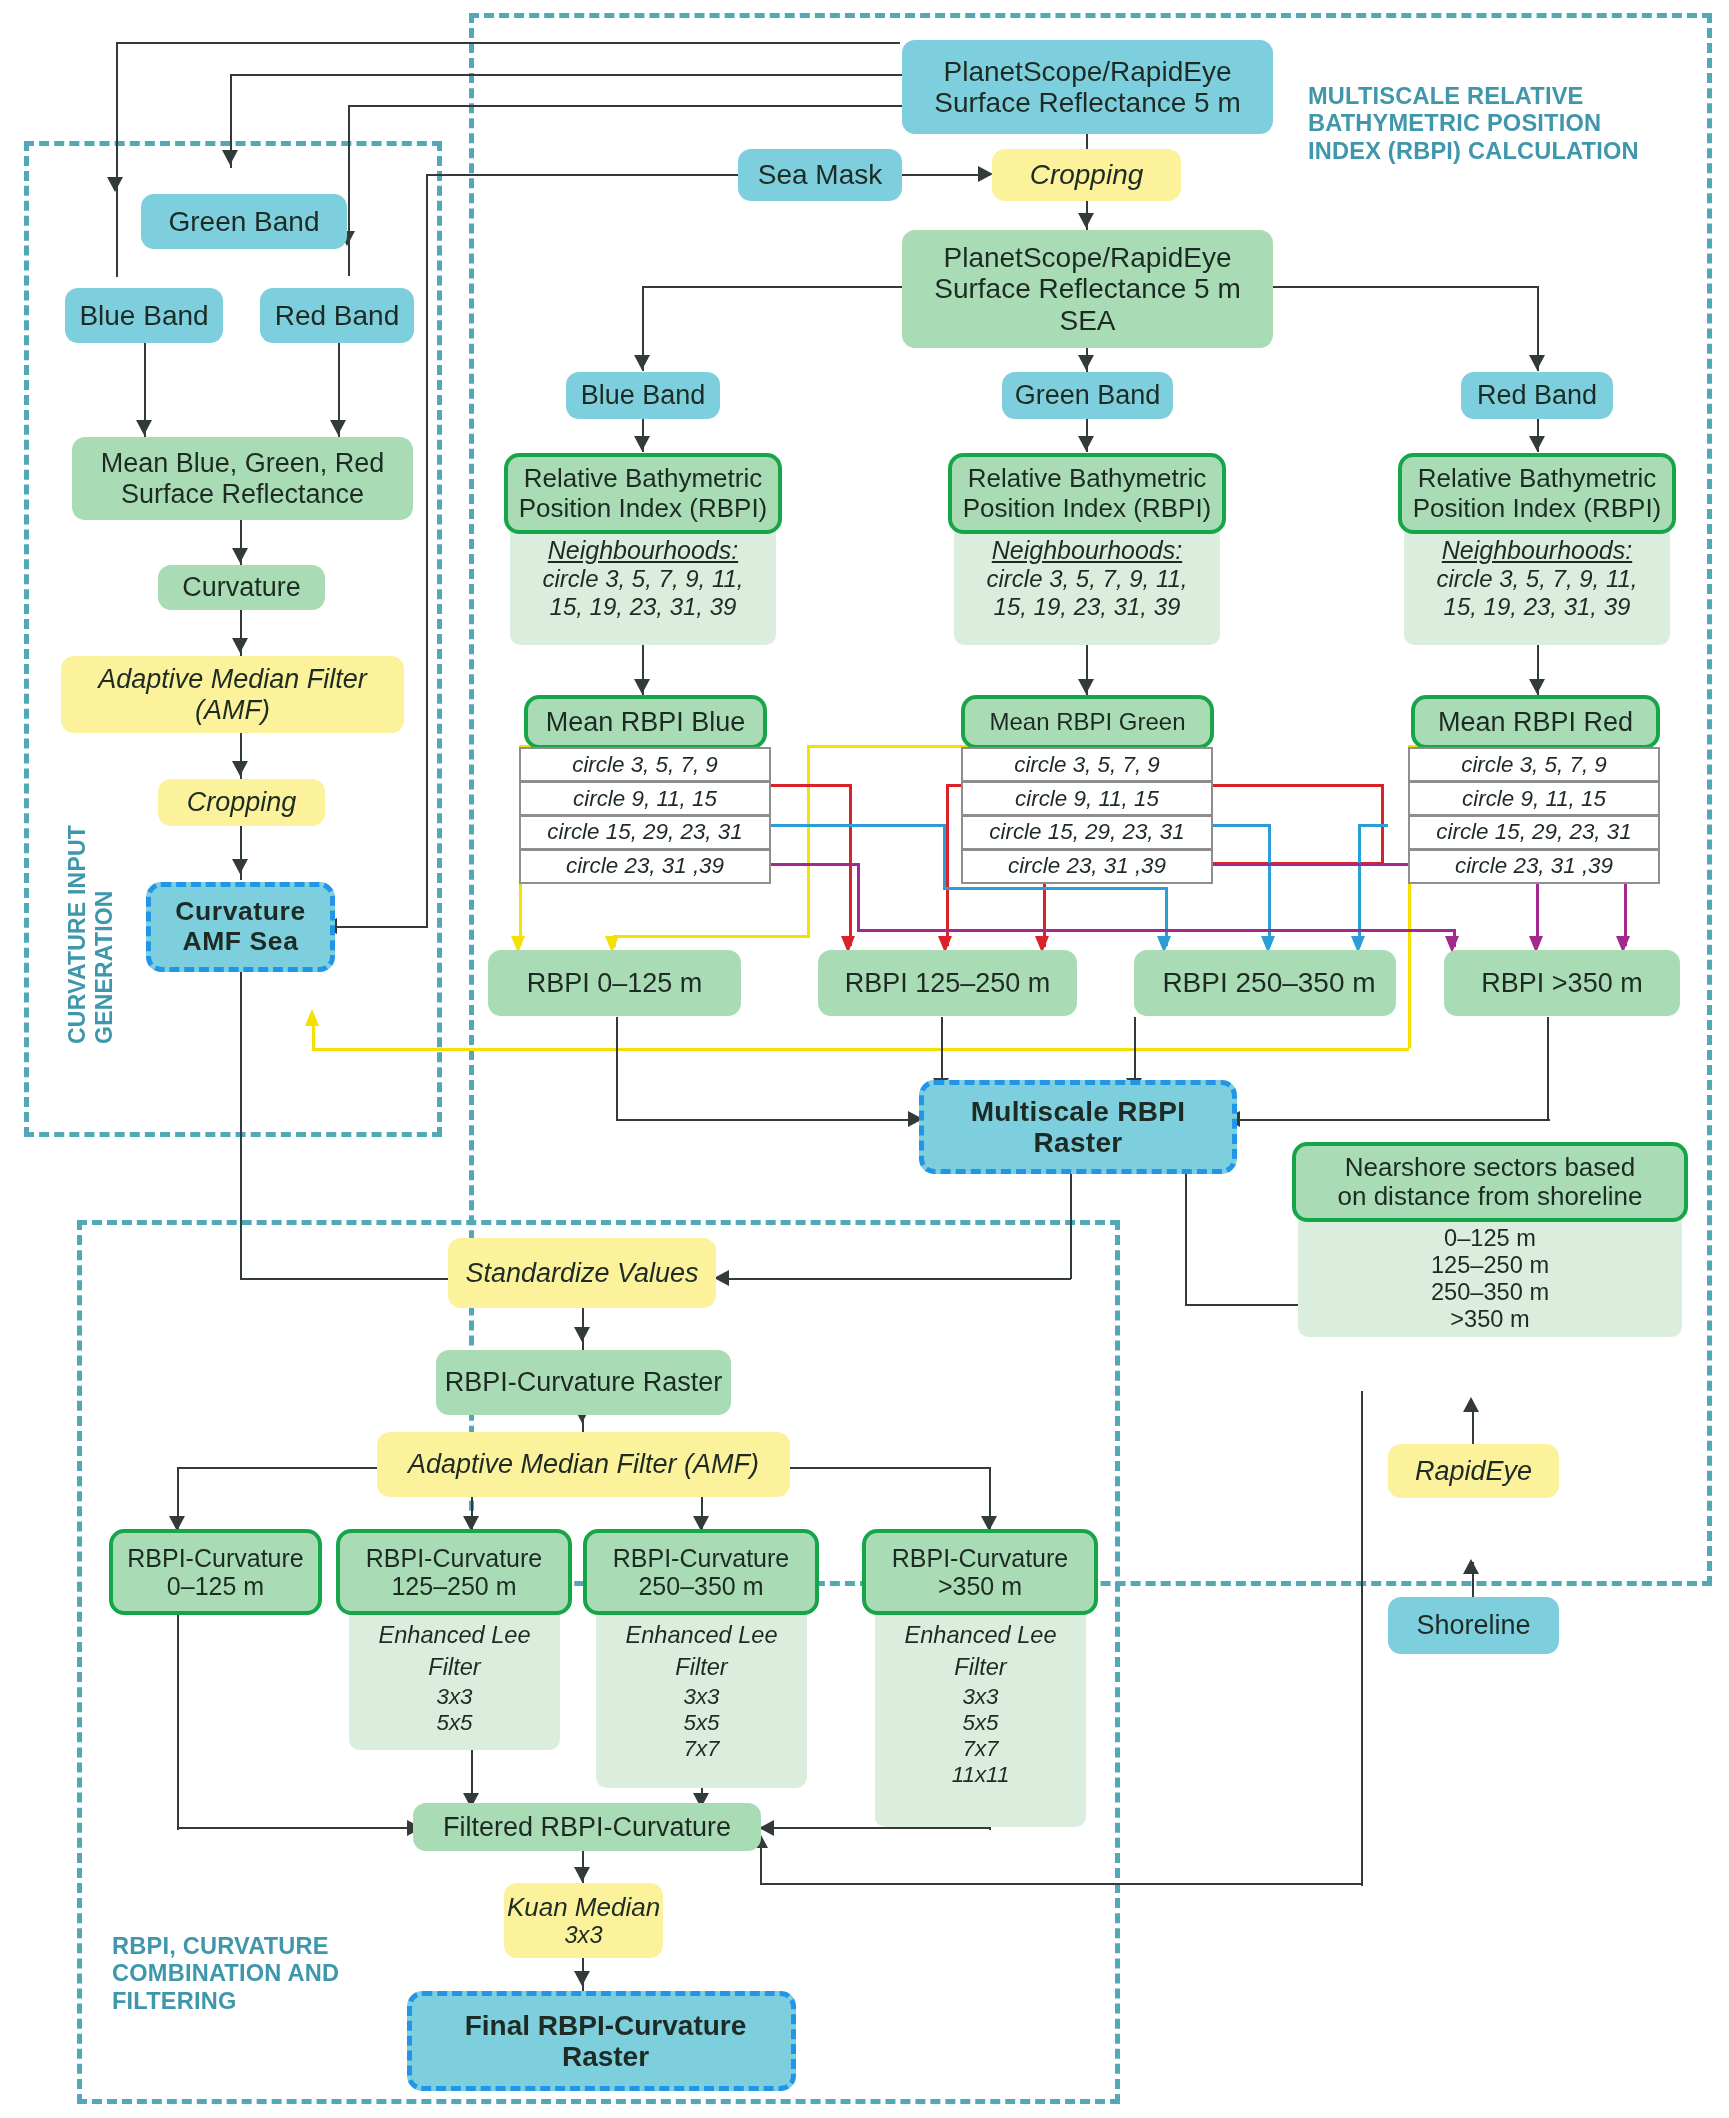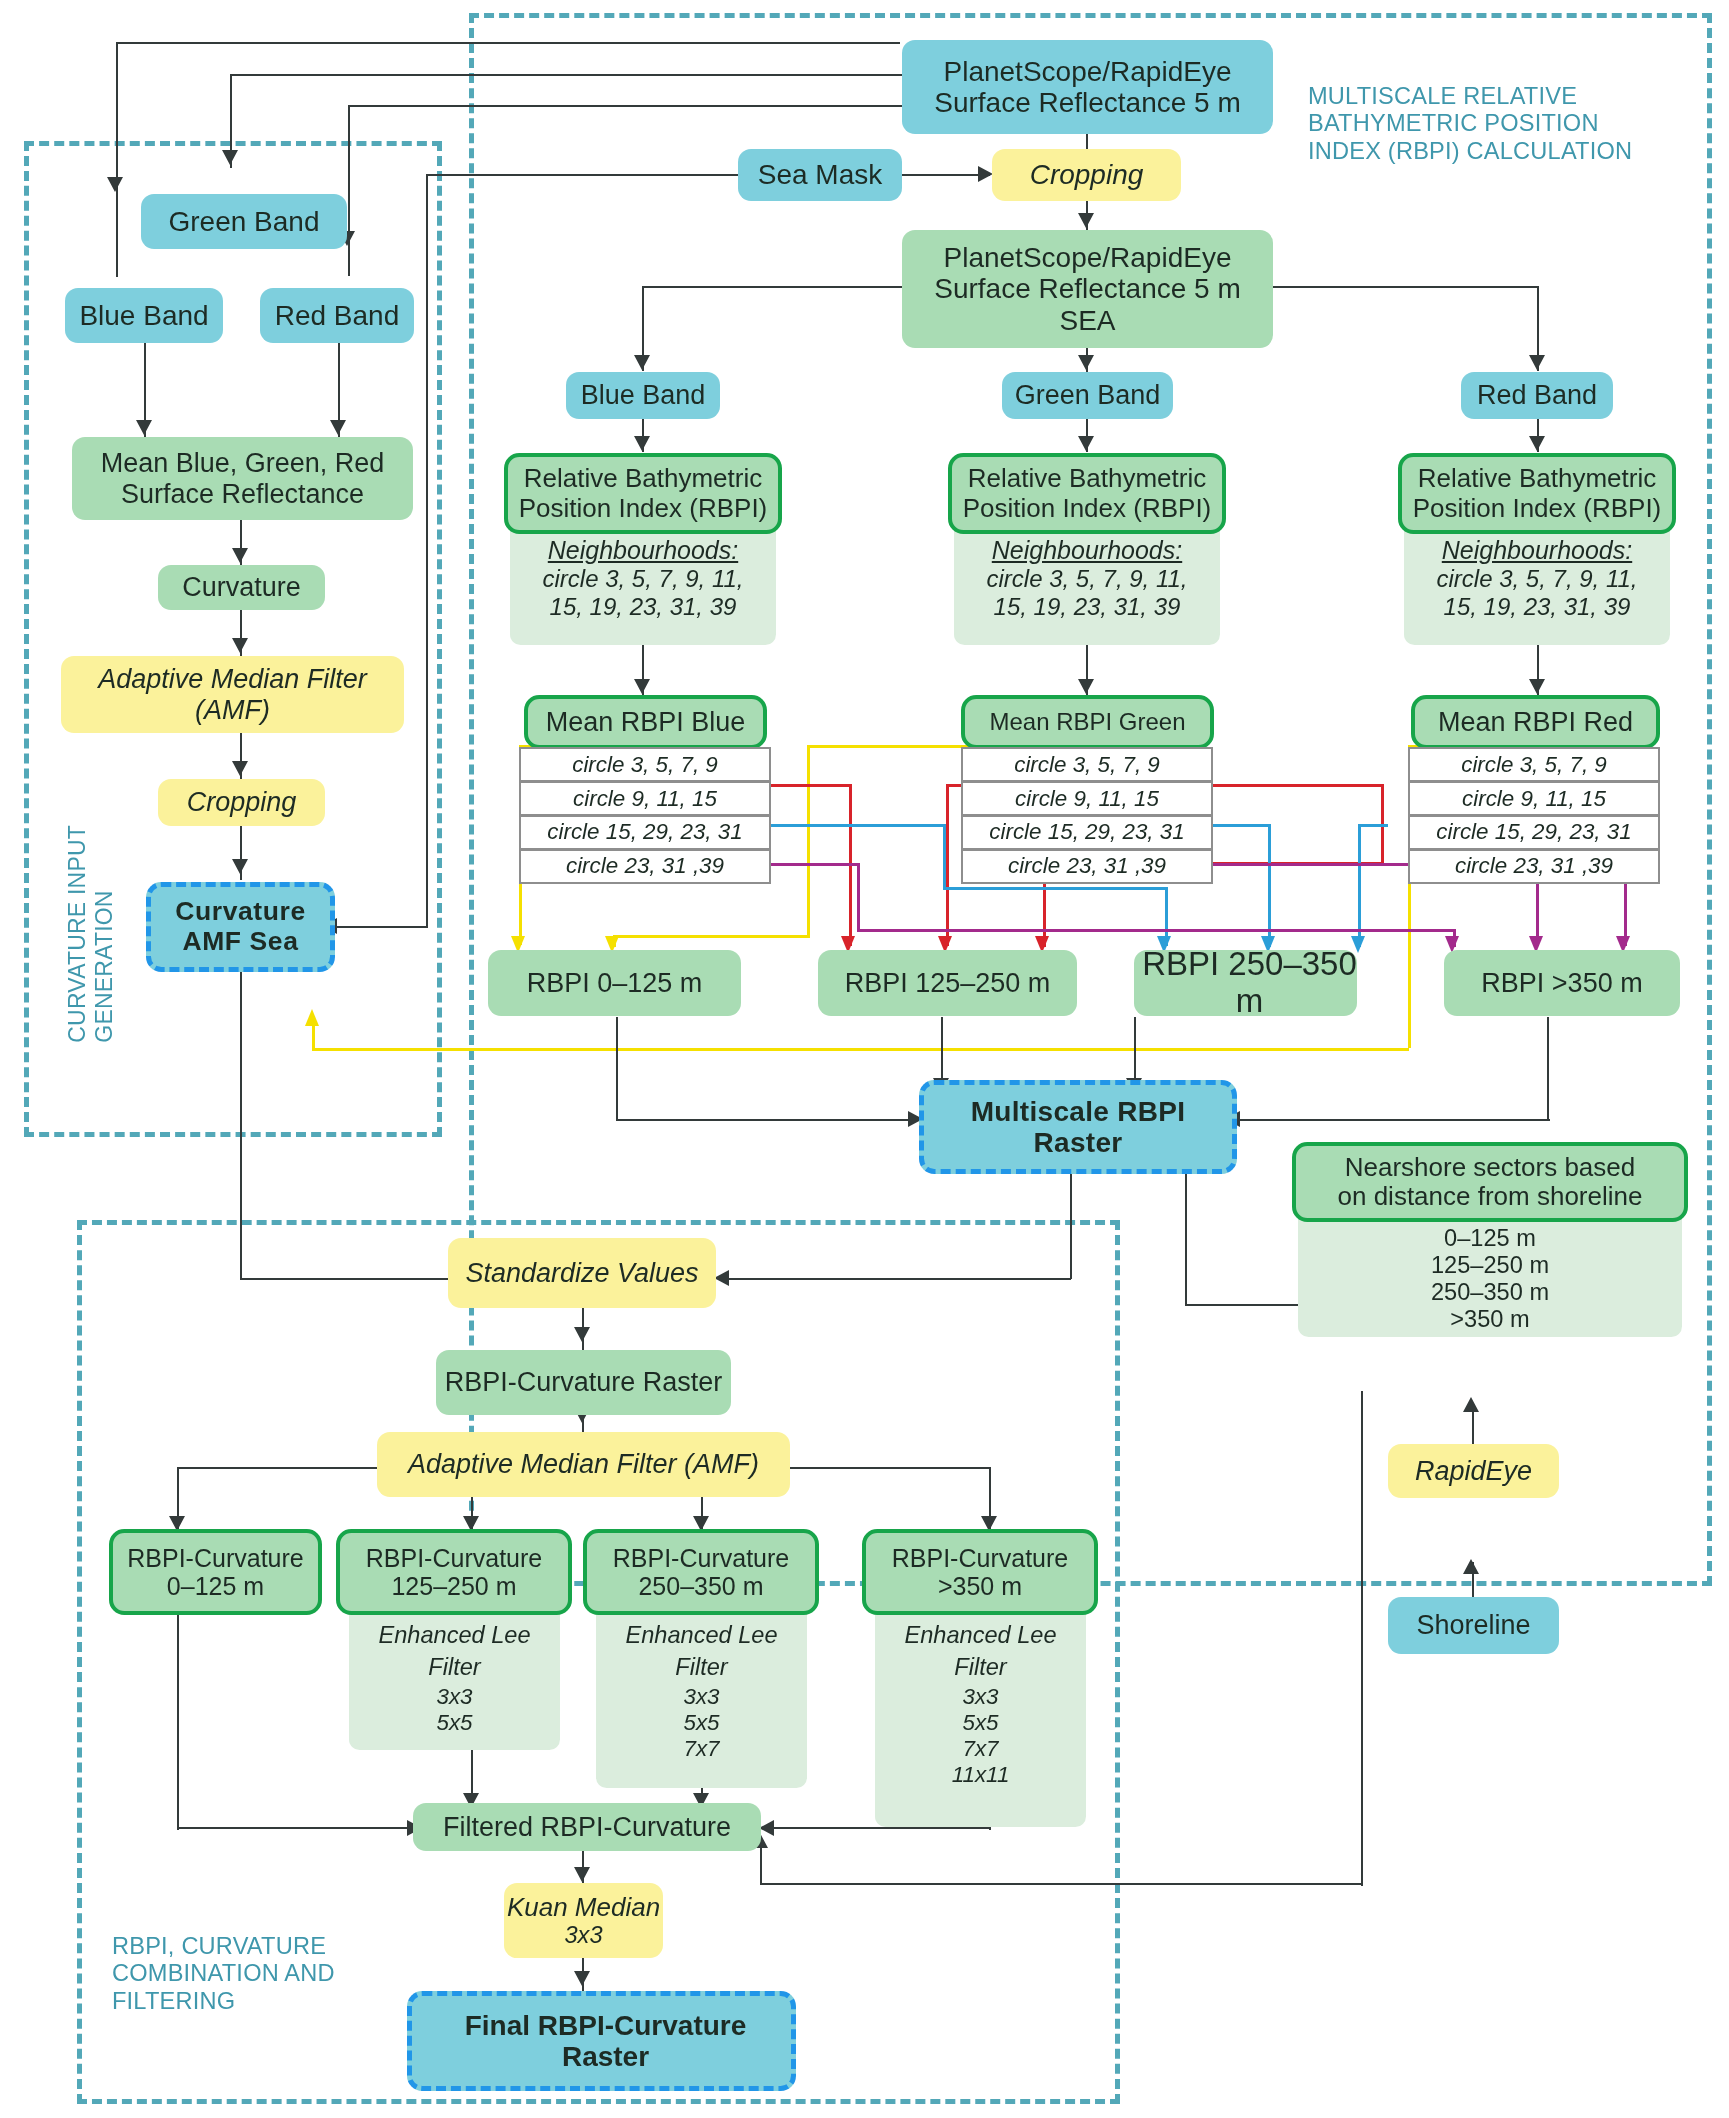--- a/index.html
+++ b/index.html
@@ -13,21 +13,21 @@
   .blue{background:#7ecfdd;border-radius:13px;}
   .green{background:#a9dcb4;border-radius:13px;}
   .green-out{background:#a9dcb4;border:4.1px solid #17a54a;border-radius:15.3px;}
   .yellow{background:#fbf29b;border-radius:13px;}
   .dash-blue{background:#7ecfdd;border:5.3px dashed #2196e8;border-radius:15.3px;}
   .ital{font-style:italic;}
   .bold{font-weight:bold;}
 
   
   .sect{position:absolute;border:5.3px dashed #53a8b8;box-sizing:border-box;z-index:1;}
-  .sect-title{position:absolute;color:#3f97ac;font-weight:normal;letter-spacing:0.2px;
+  .sect-title{position:absolute;color:#3f97ac;font-weight:bold;letter-spacing:0.2px;
               line-height:1.16;z-index:6;}
   .vert{writing-mode:vertical-rl;transform:rotate(180deg);}
 
   
   .ln{position:absolute;background:#333a3a;z-index:3;}
   .ln.h{height:2.4px;}
   .ln.v{width:2.4px;}
   .ar{position:absolute;width:0;height:0;z-index:4;}
   .ar.down{border-left:8.8px solid transparent;border-right:8.8px solid transparent;
            border-top:15.3px solid #333a3a;}
@@ -333,21 +333,21 @@
   </div>
   <div class="circbox" style="left:1408px;top:747px;width:252px;height:137px;">
     <div class="circrow" style="font-size:22.4px;">circle 3, 5, 7, 9</div>
     <div class="circrow" style="font-size:22.4px;">circle 9, 11, 15</div>
     <div class="circrow" style="font-size:22.4px;">circle 15, 29, 23, 31</div>
     <div class="circrow" style="font-size:22.4px;">circle 23, 31 ,39</div>
   </div>
 
   <div class="node green" style="left:488px;top:950px;width:253px;height:66px;font-size:27px;">RBPI 0–125 m</div>
   <div class="node green" style="left:818px;top:950px;width:259px;height:66px;font-size:27px;">RBPI 125–250 m</div>
-  <div class="node green" style="left:1134px;top:950px;width:223px;height:66px;font-size:33px;padding-left:8px;">RBPI 250–350 m</div>
+  <div class="node green" style="left:1134px;top:950px;width:262px;height:66px;font-size:28px;padding-left:8px;">RBPI 250–350 m</div>
   <div class="node green" style="left:1444px;top:950px;width:236px;height:66px;font-size:27px;">RBPI &gt;350 m</div>
 
   <div class="node dash-blue bold" style="left:919px;top:1080px;width:318px;height:94px;font-size:28px;white-space:pre-line;letter-spacing:0.3px;">Multiscale RBPI
 Raster</div>
 
   <div class="node green-out" style="left:1292px;top:1142px;width:396px;height:80px;font-size:26px;white-space:pre-line;">Nearshore sectors based
 on distance from shoreline</div>
   <div class="sub" style="left:1298px;top:1219px;width:384px;height:118px;">
     <div class="li" style="font-style:normal;font-size:23.6px;">0–125 m</div>
     <div class="li" style="font-style:normal;font-size:23.6px;">125–250 m</div>

